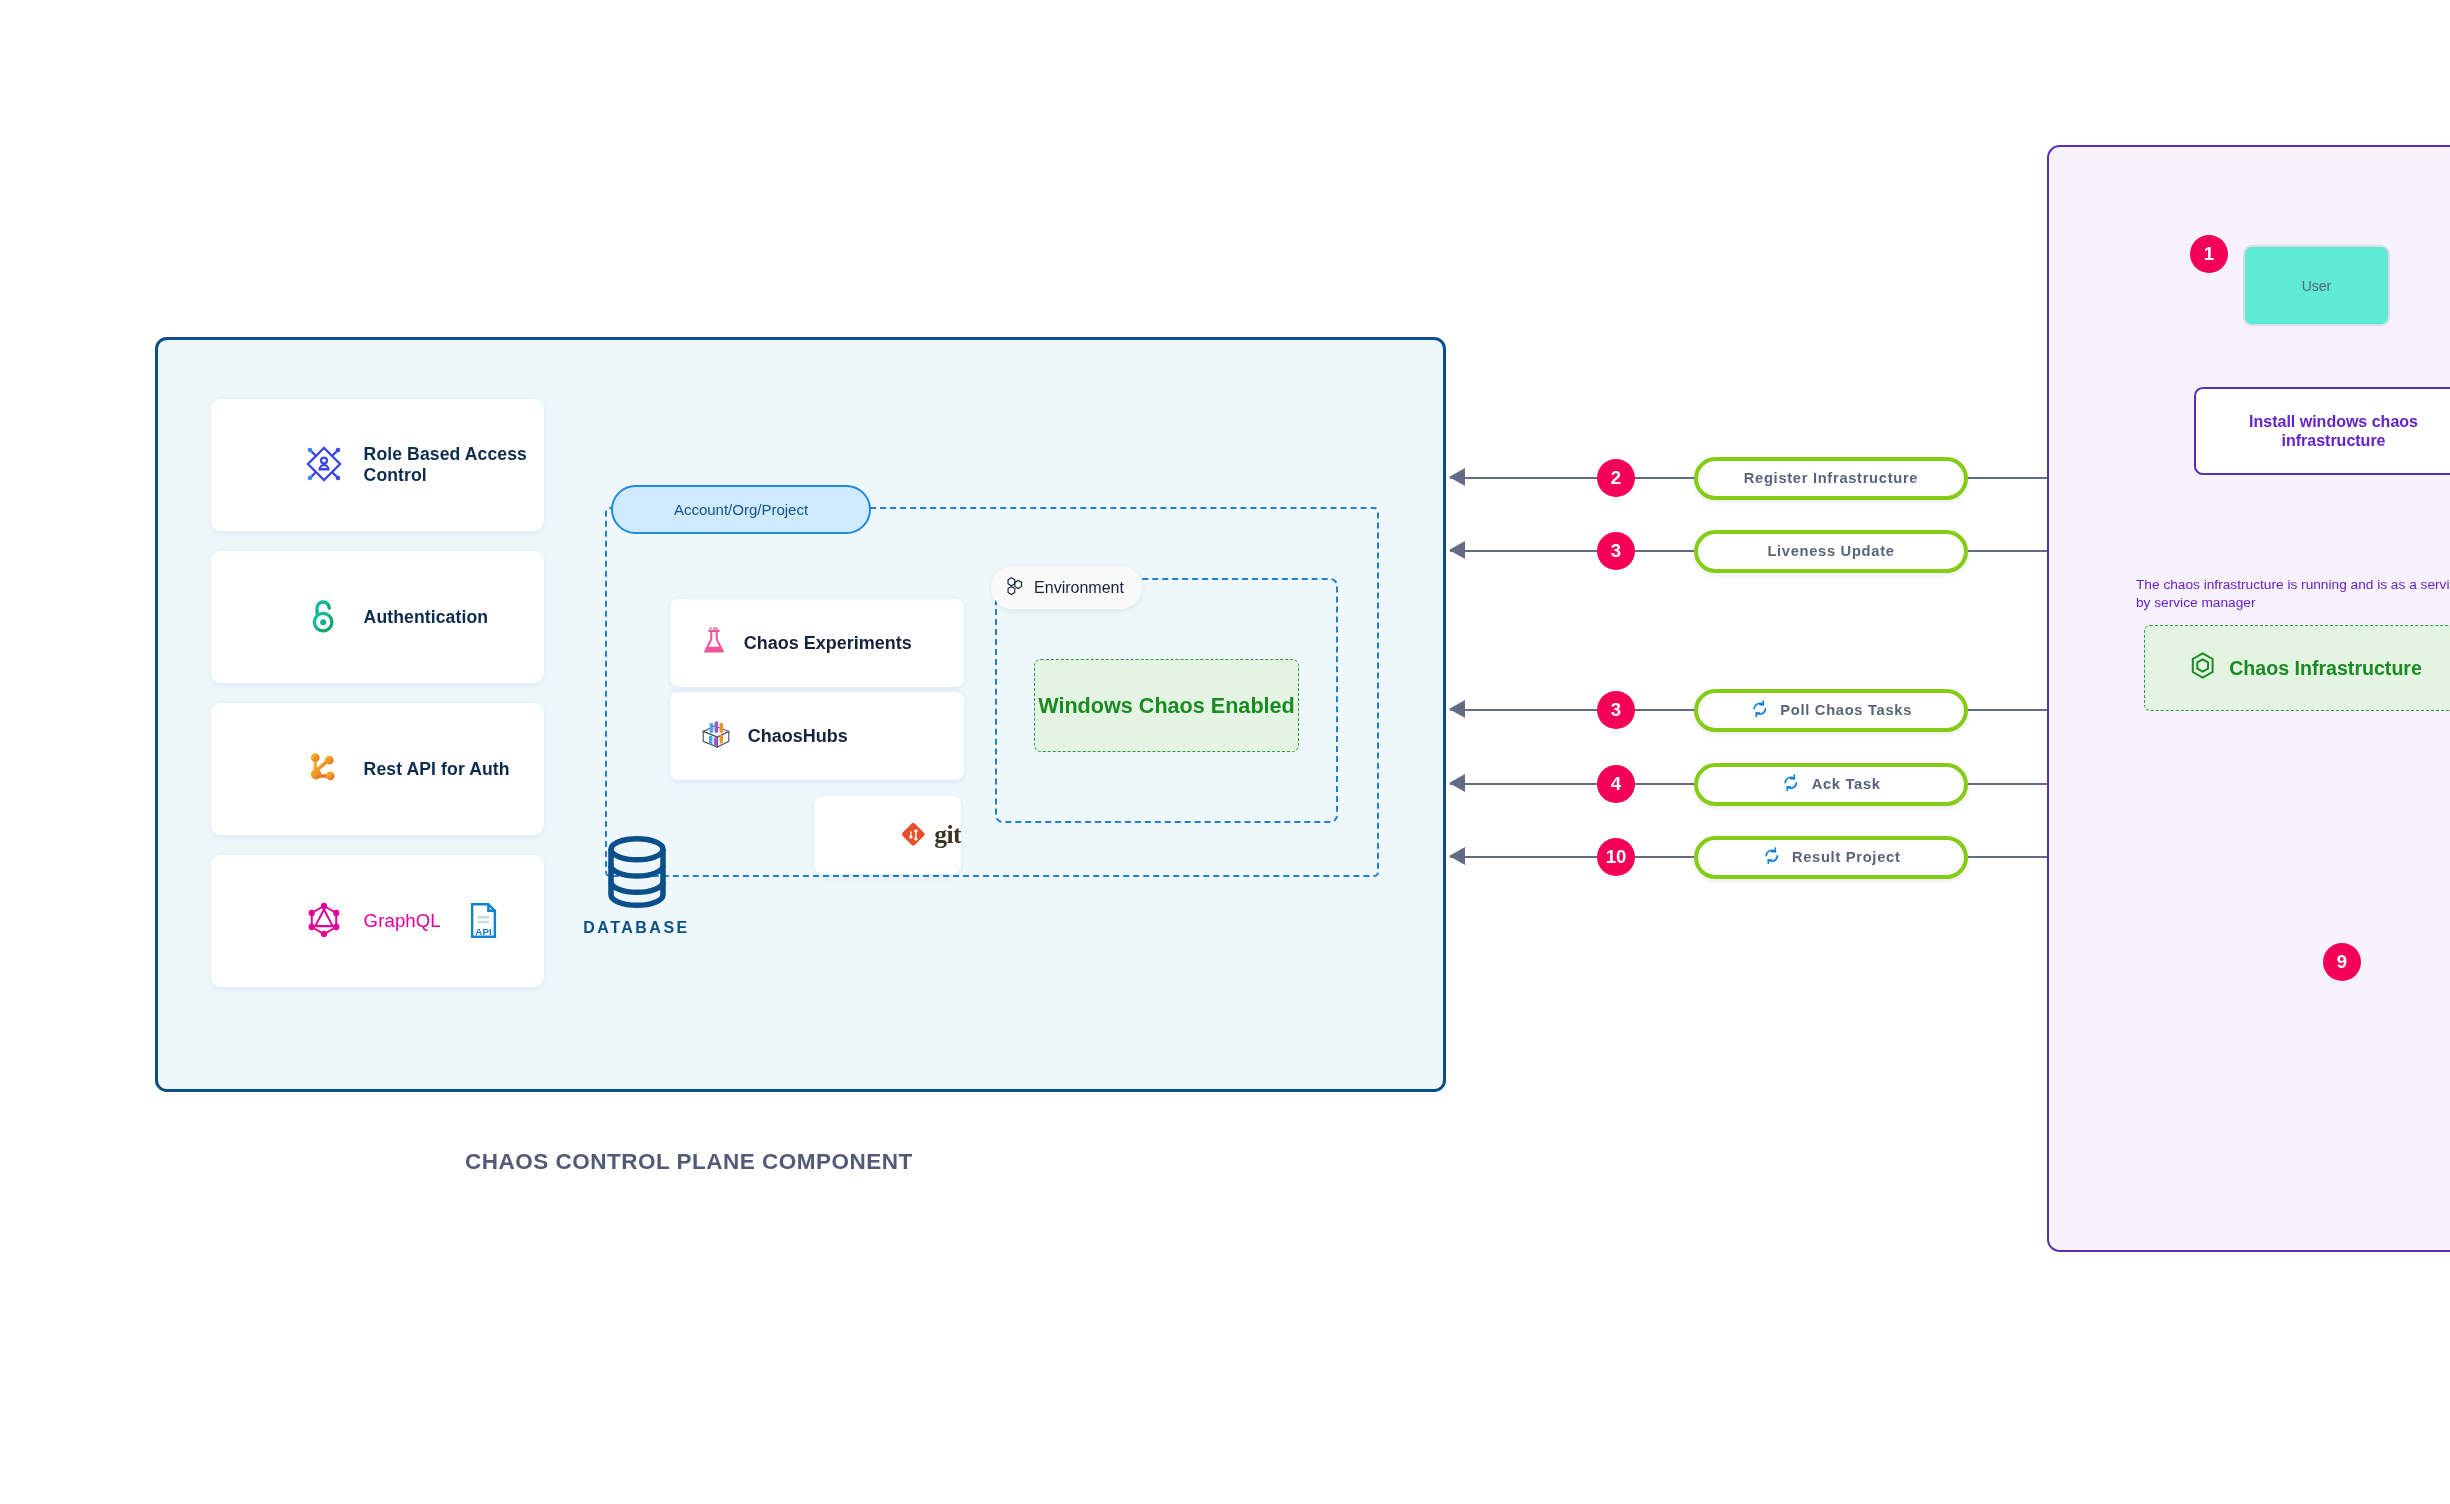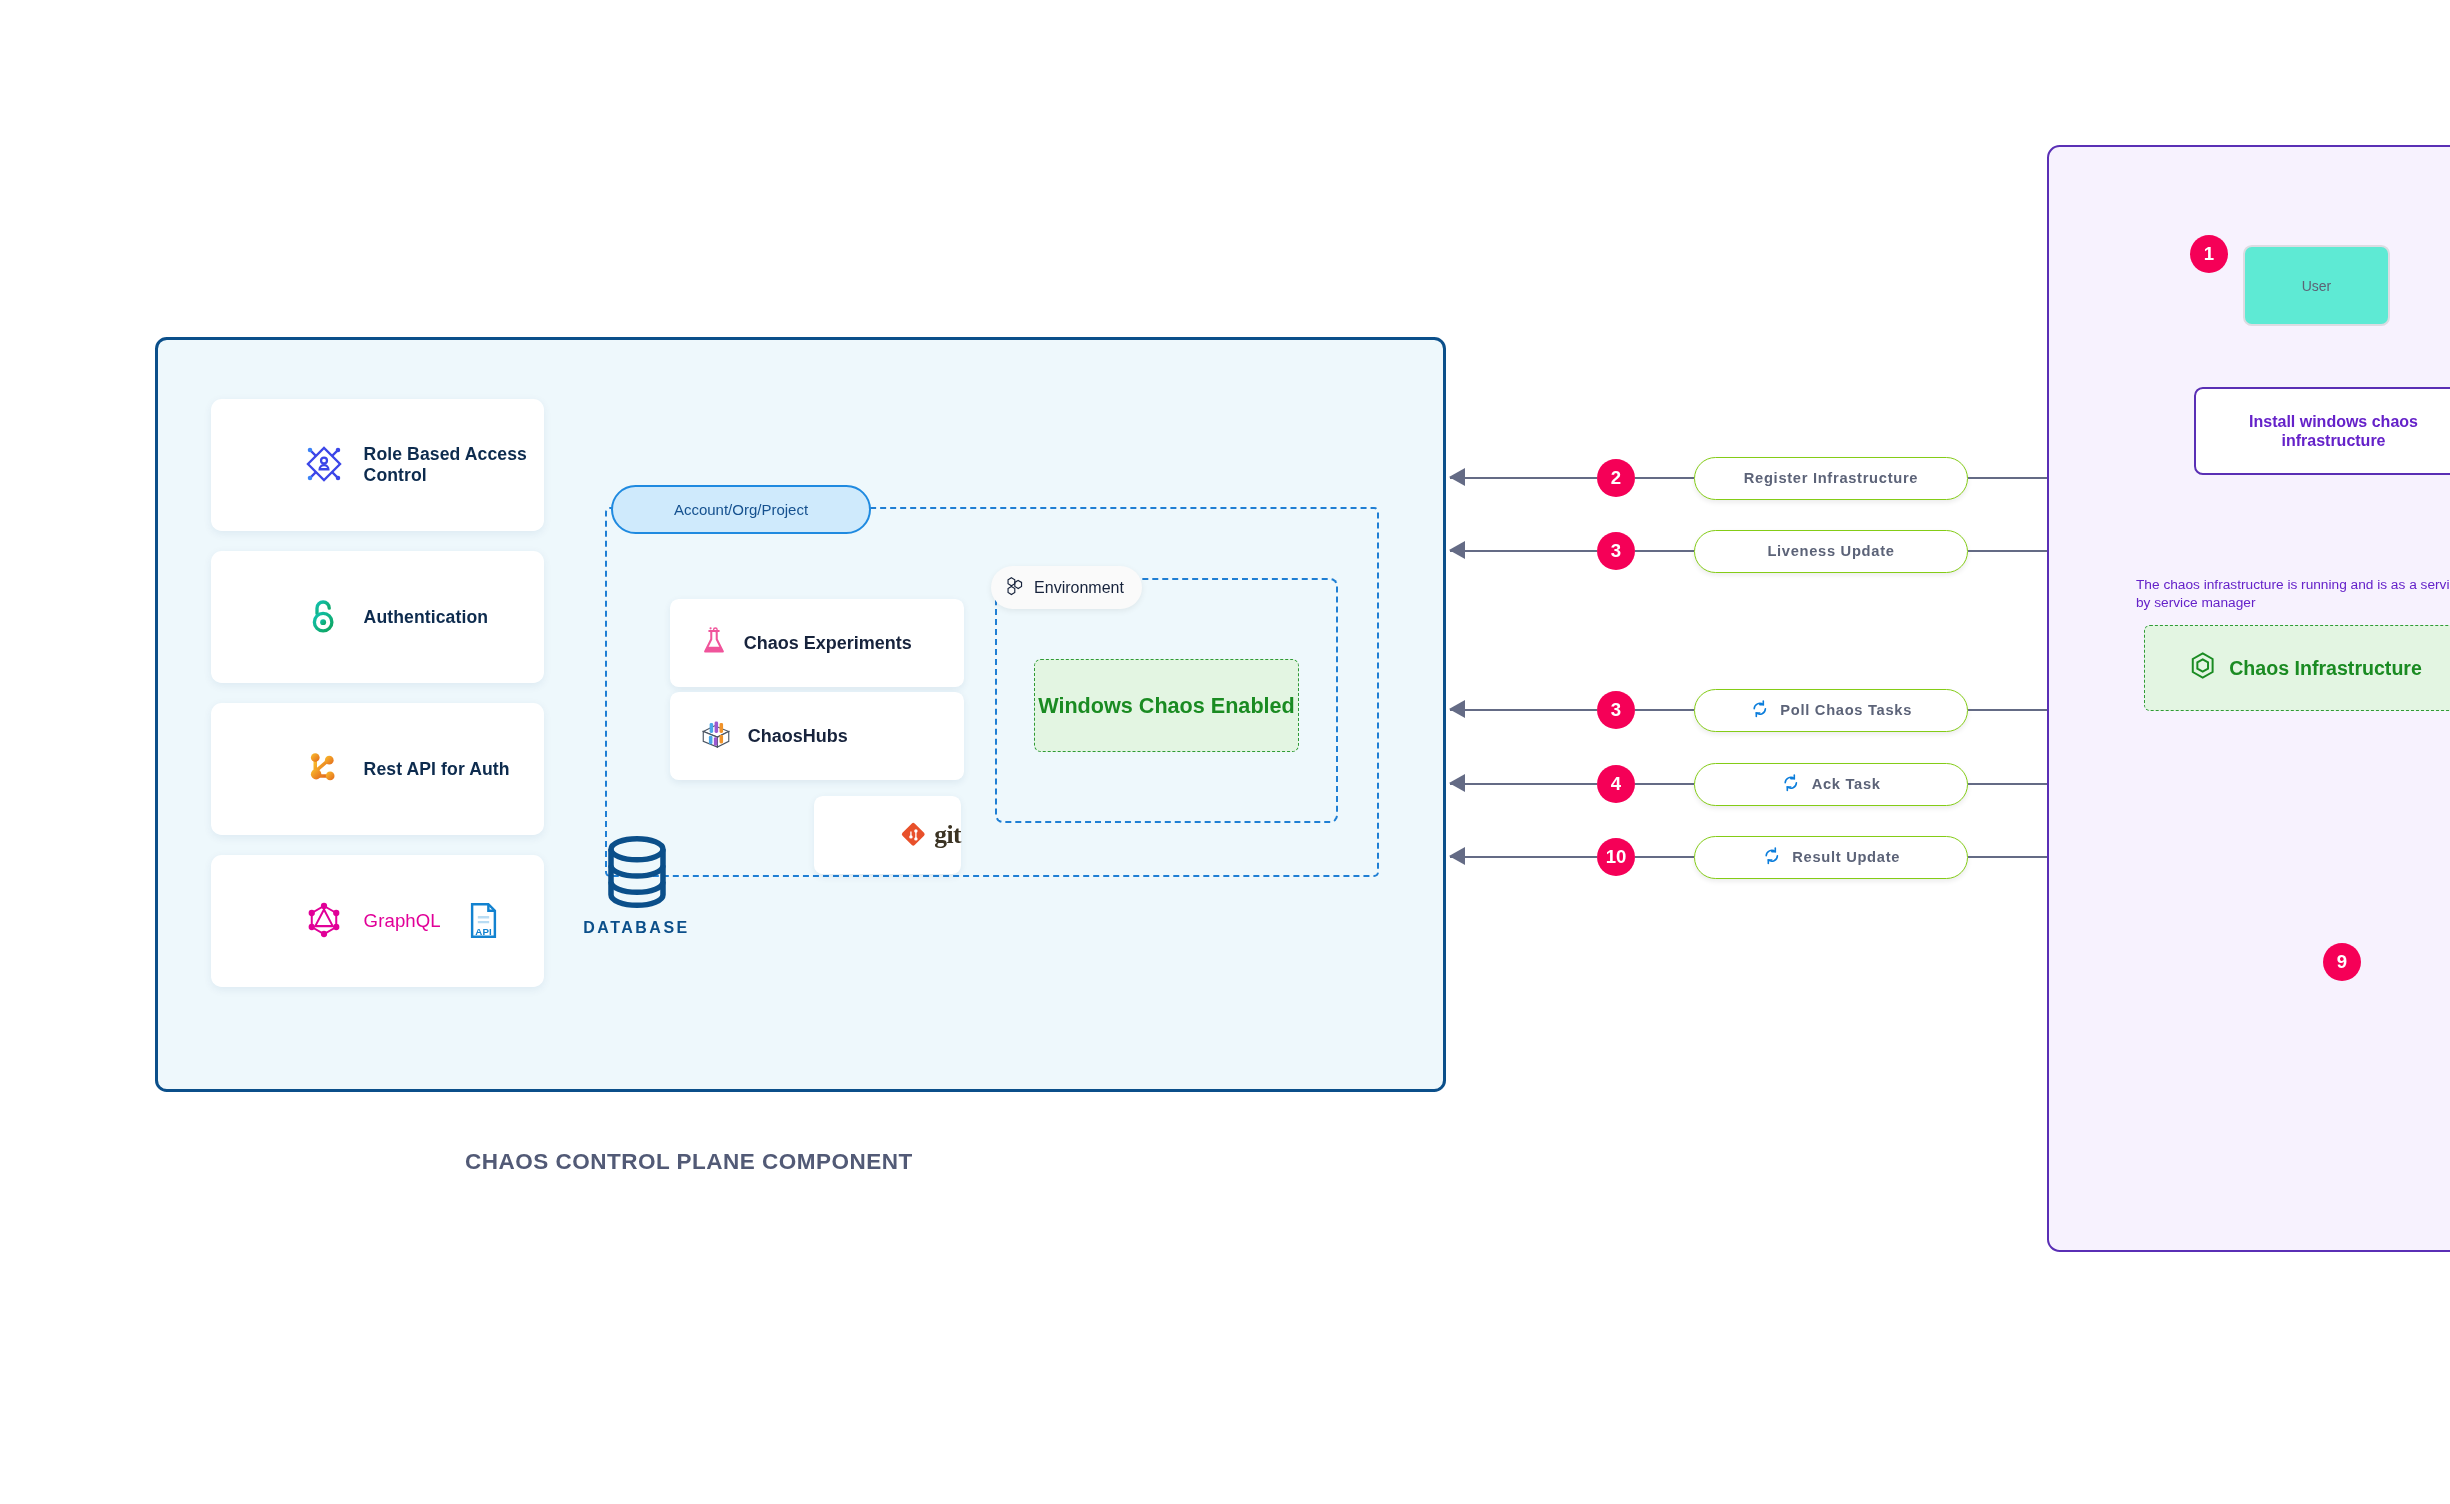--- a/index.html
+++ b/index.html
@@ -95,21 +95,21 @@
   }
   .badge{
     width:38px; height:38px; border-radius:50%;
     background:#f50057; color:#fff; font-size:18.6px; font-weight:700;
     display:flex; align-items:center; justify-content:center;
     flex:0 0 auto; z-index:4;
   }
   .conn-seg{ width:59px; height:2.9px; background:#646b85; }
   .conn-pill{
     height:43px; min-width:274px; padding:0 19.6px;
-    border:1px solid #84cc16; border-radius:23.5px; background:#fff;
+    border:4px solid #84cc16; border-radius:23.5px; background:#fff;
     display:flex; align-items:center; justify-content:center; gap:10.8px;
     box-shadow:0 2.5px 4.9px rgba(0,0,0,.08);
     font-size:14.7px; font-weight:700; color:#5c6378; letter-spacing:0.7px;
     white-space:nowrap;
   }
   .conn-tail{ height:2.9px; background:#646b85; }
 
   
   #execution-plane-panel{
     left:2047px; top:145px; width:1595px; height:1107px;
@@ -403,21 +403,21 @@
     <span>
       <svg width="19.6" height="19.6" viewBox="0 0 28 28">
           <g fill="none" stroke="#0b7ddb" stroke-width="2.3" stroke-linecap="round">
         <path d="M6 14a8 8 0 0 1 13-6"></path>
             <path d="M22 14a8 8 0 0 1-13 6"></path>
         <path d="M19 3v5h-5"></path>
             <path d="M9 25v-5h5"></path>
           </g>
         </svg>
     </span>
-    <span>Result Update</span>
+    <span>Result Project</span>
   </div>
   <div class="conn-tail" style="width:181px;"></div>
 </div>
 
 <div class="abs" id="execution-plane-panel"></div>
 
 <div class="badge abs" style="left:2190px; top:235px;">1</div>
 <div id="user-node">User</div>
 <div class="node-purple" id="install-windows-node">Install windows chaos infrastructure</div>
 

